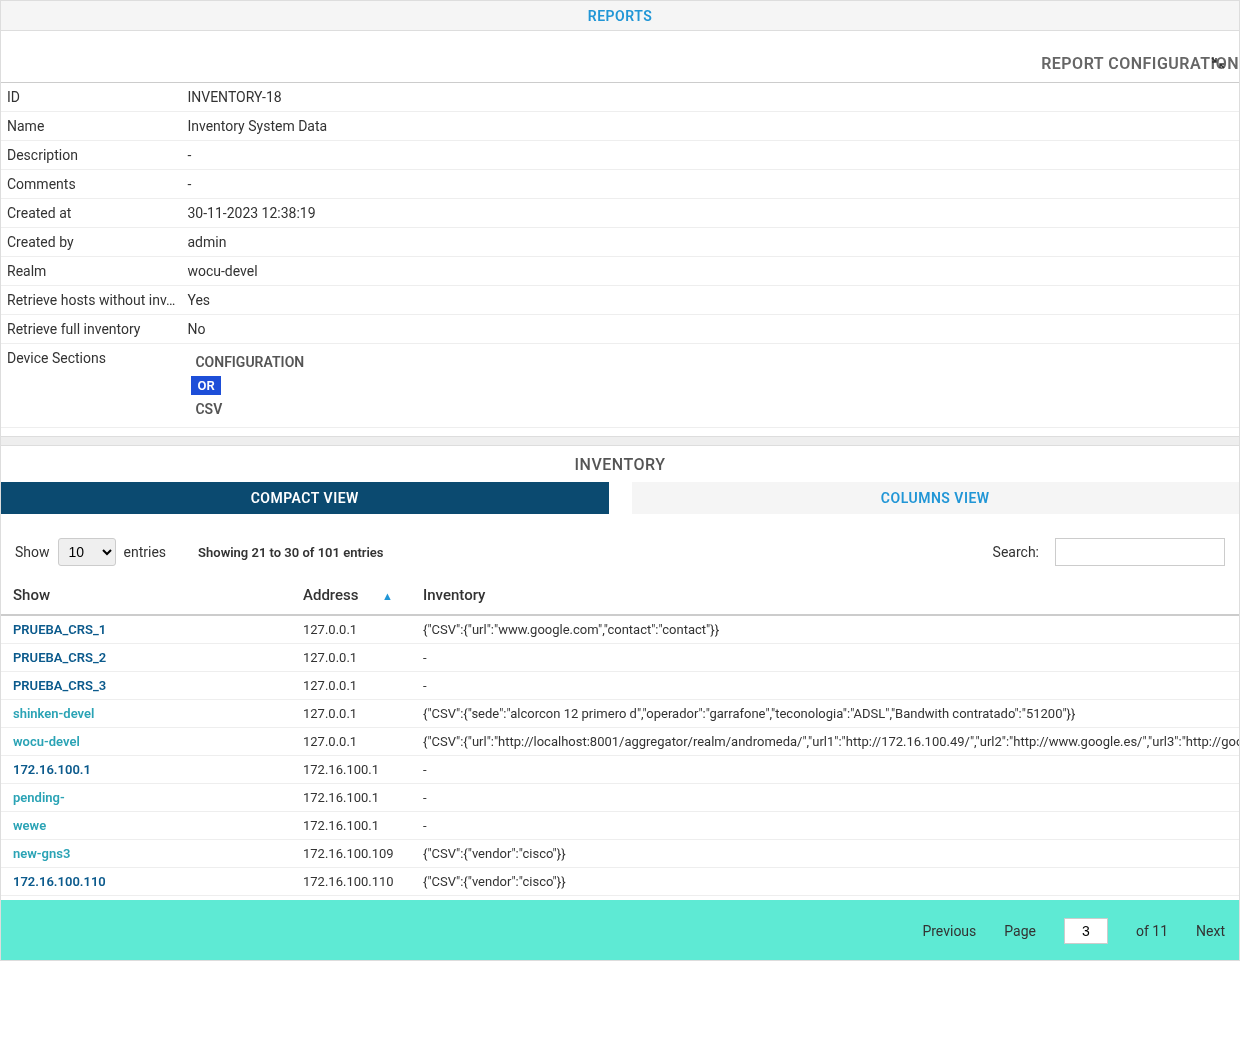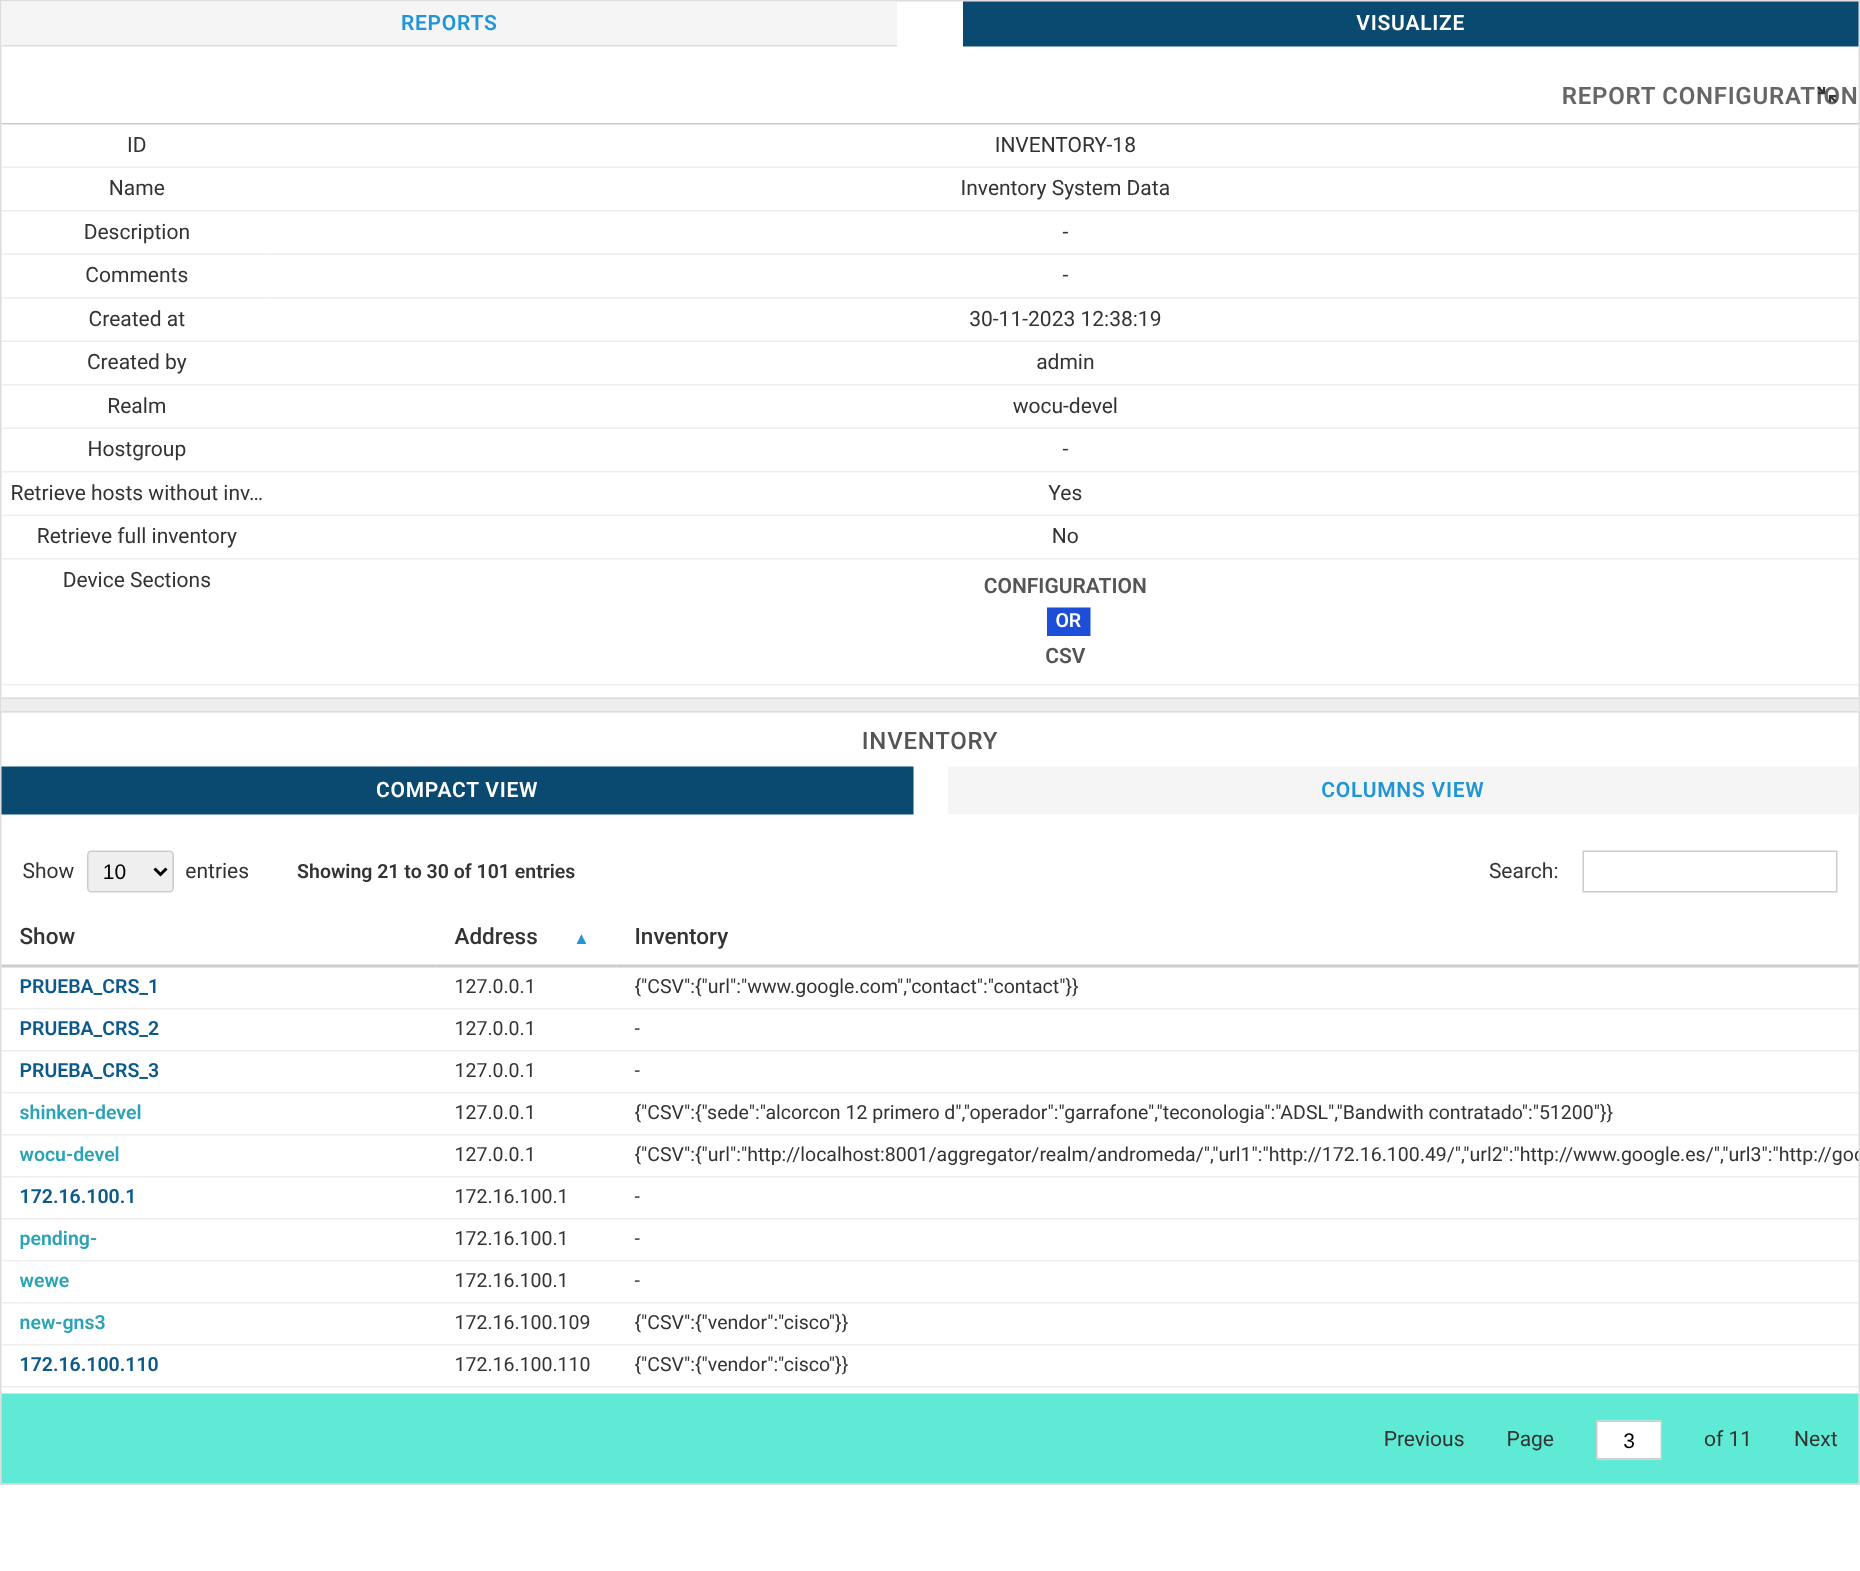--- a/index.html
+++ b/index.html
@@ -10,21 +10,21 @@
 .top-tabs { display: flex; height: 30px; gap: 44px; }
 .top-tab { flex: 1; display: flex; align-items: center; justify-content: center; font-size: 14px; font-weight: 600; cursor: pointer; letter-spacing: 0.5px; }
 .top-tab.reports { background: #f5f5f5; color: #2196d6; border-bottom: 1px solid #ddd; }
 .top-tab.visualize { background: #0b4a70; color: #fff; }
 
 
 .section-header { position: relative; display: flex; align-items: center; justify-content: flex-end; height: 38px; border-bottom: 1px solid #ccc; font-size: 16px; font-weight: 600; color: #666; letter-spacing: 0.5px; margin-top: 14px; }
 .section-header .collapse-icon { position: absolute; right: 14px; top: 10px; font-size: 16px; color: #333; cursor: pointer; }
 
 
-.config-table { width: 100%; border-collapse: collapse; text-align: center; }
+.config-table { width: 100%; border-collapse: collapse; }
 .config-table td { padding: 6px 6px; border-bottom: 1px solid #eee; vertical-align: top; font-size: 14px; }
 .config-table td.k { width: 180px; color: #333; white-space: nowrap; overflow: hidden; text-overflow: ellipsis; }
 .device-sections-cell { padding: 8px 0; }
 .device-section-item { font-weight: 600; color: #555; padding: 4px 8px; }
 .or-badge { display: inline-block; background: #1d4ed8; color: #fff; font-weight: 600; padding: 2px 6px; font-size: 13px; margin: 2px 0 2px 4px; }
 
 .gap-divider { height: 10px; background: #eee; border-top: 1px solid #ddd; border-bottom: 1px solid #ddd; margin-top: 8px; }
 
 
 .inv-header { display: flex; align-items: center; justify-content: center; height: 36px; font-size: 16px; font-weight: 500; color: #555; letter-spacing: 0.5px; }
@@ -63,21 +63,20 @@
 .pager-bar .page-input { width: 44px; height: 26px; border: 1px solid #ccc; text-align: center; font-size: 14px; background: #fff; }
 .pager-bar .nav-link { cursor: pointer; color: #333; }
 </style>
 </head>
 <body>
 
 <div class="outer">
 
   <div class="top-tabs">
     <div class="top-tab reports">REPORTS</div>
-    <div class="top-tab visualize">VISUALIZE</div>
   </div>
 
   <div class="section-header">
     <span>REPORT CONFIGURATION</span>
     <span class="collapse-icon">
       <svg width="14" height="14" viewBox="0 0 14 14">
           <path d="M1 6 L5 6 L5 2 M5 6 L1 2 M13 8 L9 8 L9 12 M9 8 L13 12" stroke="#333" stroke-width="1.5" fill="none"></path>
         </svg>
     </span>
   </div>
@@ -104,24 +103,20 @@
           <td class="k">Created at</td>
           <td>30-11-2023 12:38:19</td>
         </tr>
         <tr>
           <td class="k">Created by</td>
           <td>admin</td>
         </tr>
         <tr>
           <td class="k">Realm</td>
           <td>wocu-devel</td>
-        </tr>
-        <tr>
-          <td class="k">Hostgroup</td>
-          <td>-</td>
         </tr>
         <tr>
           <td class="k">Retrieve hosts without inv…</td>
           <td>Yes</td>
         </tr>
         <tr>
           <td class="k">Retrieve full inventory</td>
           <td>No</td>
         </tr>
       </tbody>

